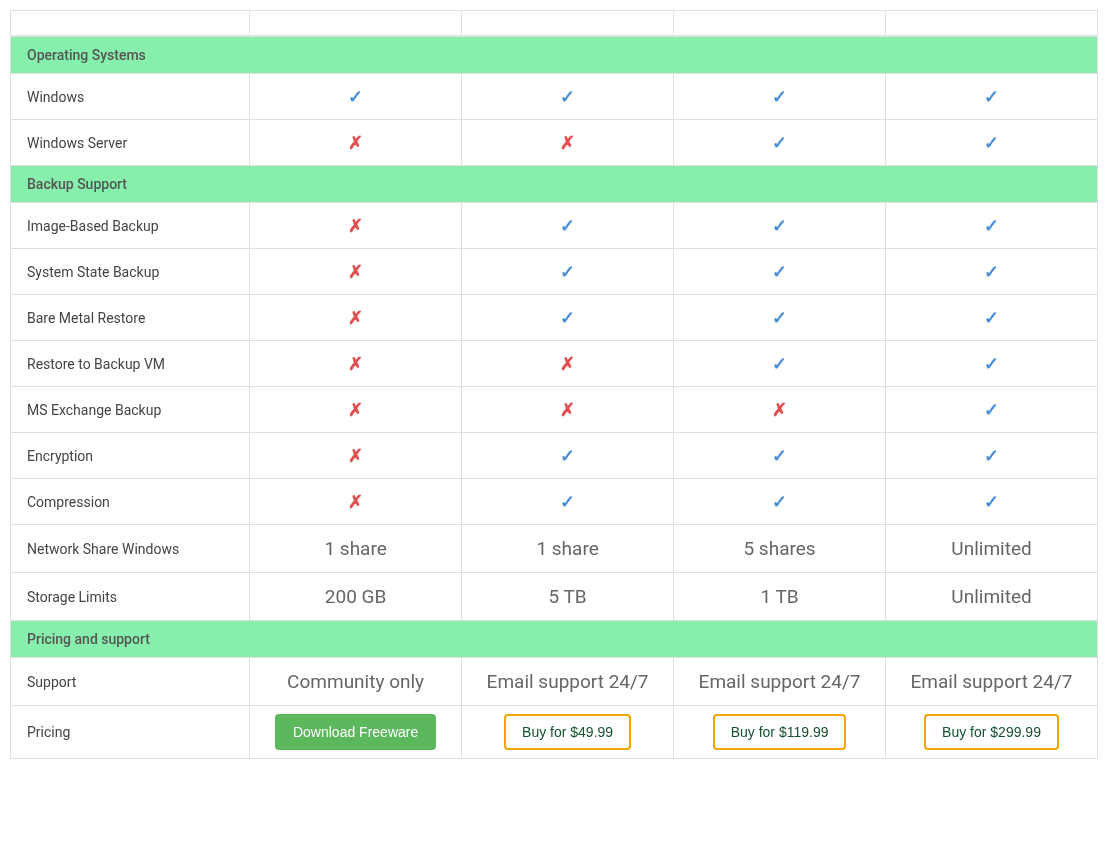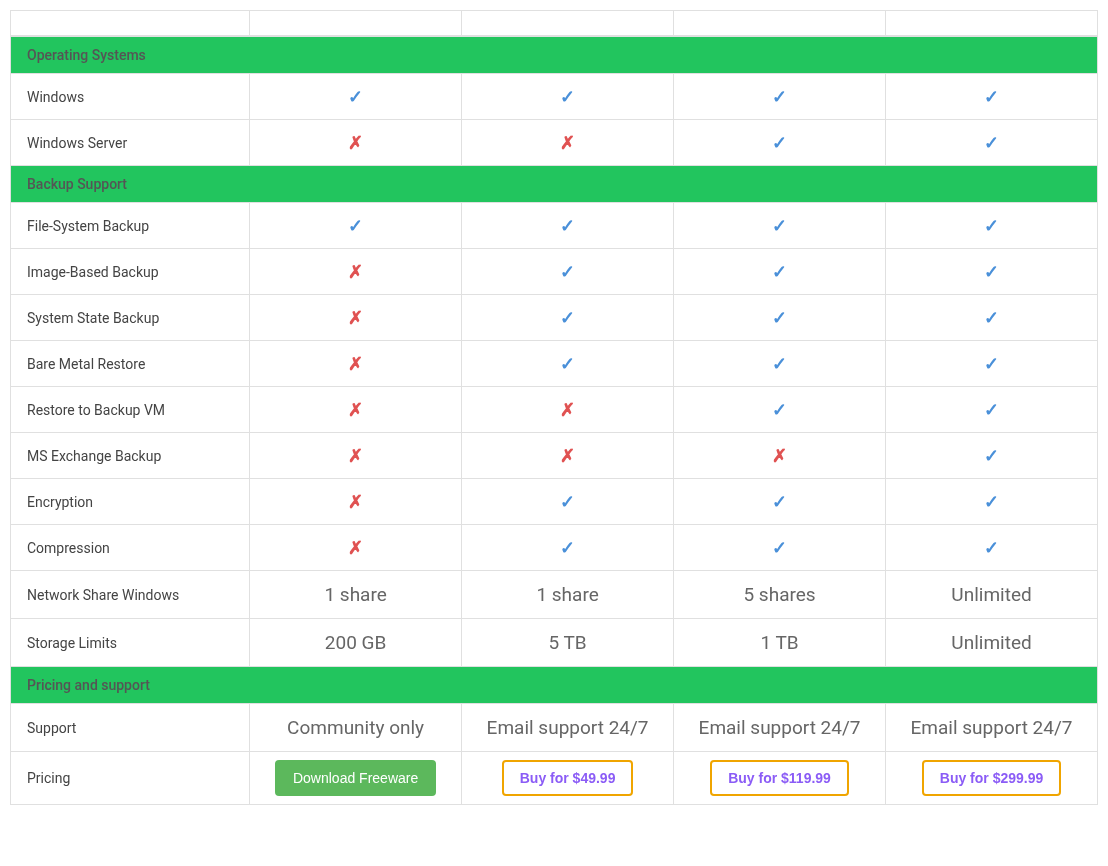--- a/index.html
+++ b/index.html
@@ -28,21 +28,21 @@
       width: 22%;
     }
     .comparison-table th {
       font-weight: 500;
       color: #555;
       background: #fff;
       border-bottom: 2px solid #e0e0e0;
       font-size: 15px;
     }
     .section-header td {
-      background: #22c55e;
+      background: #86efac;
       text-align: left;
       font-weight: 500;
       color: #555;
       padding: 10px 16px;
     }
     .check-blue {
       color: #4a90d9;
       font-size: 18px;
       font-weight: bold;
     }
@@ -61,28 +61,28 @@
       border: none;
       padding: 10px 18px;
       border-radius: 4px;
       font-size: 14px;
       cursor: pointer;
       white-space: nowrap;
       text-align: center;
     }
     .btn-orange {
       background-color: transparent;
-      color: #8b5cf6;
+      color: #14532d;
       border: 2px solid #f0a500;
       padding: 8px 16px;
       border-radius: 4px;
       font-size: 14px;
       cursor: pointer;
       white-space: nowrap;
-      font-weight: 700;
+      font-weight: 400;
       text-align: right;
     }
     .pricing-row td {
       padding: 8px 8px;
     }
   </style>
 </head>
 <body>
 
 <table class="comparison-table">
@@ -110,27 +110,20 @@
         <td>Windows Server</td>
         <td><span class="cross-red">✗</span></td>
         <td><span class="cross-red">✗</span></td>
         <td><span class="check-blue">✓</span></td>
         <td><span class="check-blue">✓</span></td>
       </tr>
       <tr class="section-header">
         <td colspan="5">Backup Support</td>
       </tr>
       <tr>
-        <td>File-System Backup</td>
-        <td><span class="check-blue">✓</span></td>
-        <td><span class="check-blue">✓</span></td>
-        <td><span class="check-blue">✓</span></td>
-        <td><span class="check-blue">✓</span></td>
-      </tr>
-      <tr>
         <td>Image-Based Backup</td>
         <td><span class="cross-red">✗</span></td>
         <td><span class="check-blue">✓</span></td>
         <td><span class="check-blue">✓</span></td>
         <td><span class="check-blue">✓</span></td>
       </tr>
       <tr>
         <td>System State Backup</td>
         <td><span class="cross-red">✗</span></td>
         <td><span class="check-blue">✓</span></td>

